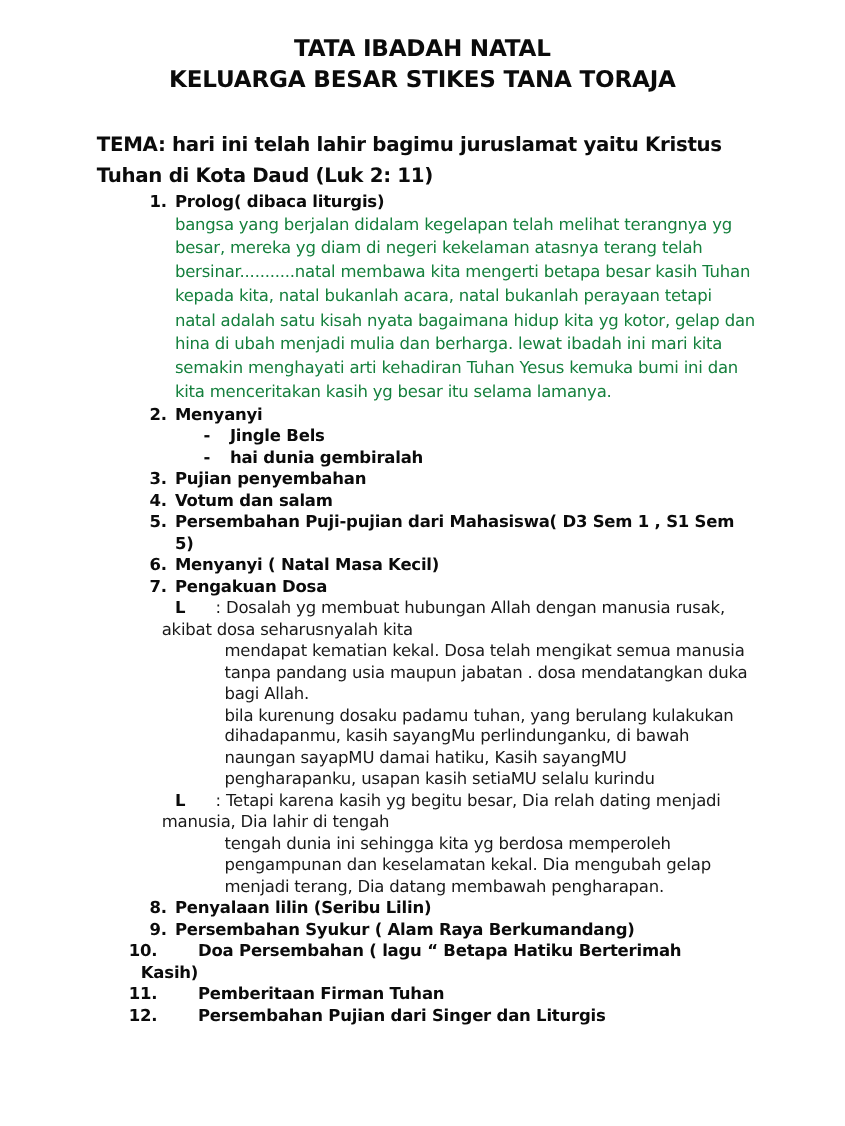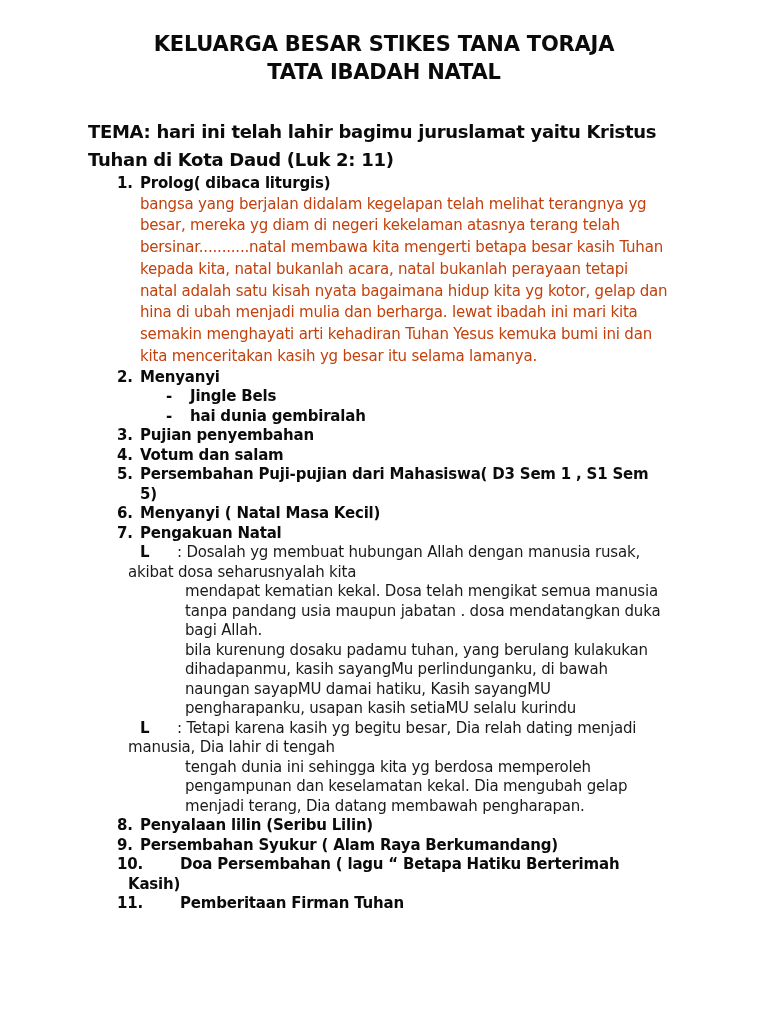--- a/index.html
+++ b/index.html
@@ -19,43 +19,43 @@
   .tema{
     margin:32px 90px 0 88px;font-weight:bold;font-size:18px;
     line-height:28px;letter-spacing:-0.3px;color:#0b0b0b;
   }
   .tema span{display:block;}
   
   .list{
     margin:0 0 0 117px;width:553px;font-size:15px;line-height:19.5px;
     letter-spacing:-0.2px;color:#1a1a1a;
   }
-  .li{padding-left:23px;text-indent:-23px;}
+  .li{padding-left:23px;text-indent:-23px;margin-left:19px;}
   .num{display:inline-block;width:23px;text-indent:0;}
   .b{font-weight:bold;color:#0b0b0b;}
   .p1{
     text-indent:0;margin:0;width:528px;font-weight:normal;
-    line-height:21.8px;color:#c2410c;
+    line-height:21.8px;color:#15803d;
   }
   .bullet{margin-left:26px;padding-left:24px;text-indent:-24px;}
   .dash{display:inline-block;width:24px;text-indent:0;}
   .dlg{margin-left:-12px;text-indent:12px;width:542px;}
   .spk{display:inline-block;width:37px;text-indent:0;}
   .cont{margin-left:45px;text-indent:0;width:487px;}
   .li10{padding-left:11px;text-indent:-11px;}
   .num10{display:inline-block;width:63px;text-indent:0;}
 </style>
 </head>
 <body>
 
 <div class="page">
 
   <h1 class="title">
+    <span>TATA IBADAH NATAL</span>
     <span>KELUARGA BESAR STIKES TANA TORAJA</span>
-    <span>TATA IBADAH NATAL</span>
   </h1>
 
   <p class="tema">
     <span>TEMA: hari ini telah lahir bagimu juruslamat yaitu Kristus</span>
     <span>Tuhan di Kota Daud (Luk 2: 11)</span>
   </p>
 
   <div class="list">
 
     <div class="li">
@@ -79,21 +79,21 @@
 
     <div class="li">
       <span class="num b">5.</span><span class="b">Persembahan Puji-pujian dari Mahasiswa( D3 Sem 1 , S1 Sem 5)</span>
     </div>
 
     <div class="li">
       <span class="num b">6.</span><span class="b">Menyanyi ( Natal Masa Kecil)</span>
     </div>
 
     <div class="li">
-      <span class="num b">7.</span><span class="b">Pengakuan Natal</span>
+      <span class="num b">7.</span><span class="b">Pengakuan Dosa</span>
 
       <div class="dlg">
         <span class="spk b">L</span><span>: Dosalah yg membuat hubungan Allah dengan manusia rusak, akibat dosa seharusnyalah kita</span>
       </div>
       <div class="cont">mendapat kematian kekal. Dosa telah mengikat semua manusia tanpa pandang usia maupun jabatan . dosa mendatangkan duka bagi Allah.</div>
 
       <div class="cont">bila kurenung dosaku padamu tuhan, yang berulang kulakukan dihadapanmu, kasih sayangMu perlindunganku, di bawah naungan sayapMU damai hatiku, Kasih sayangMU pengharapanku, usapan kasih setiaMU selalu kurindu</div>
 
       <div class="dlg">
         <span class="spk b">L</span><span>: Tetapi karena kasih yg begitu besar, Dia  relah dating menjadi manusia, Dia lahir di tengah</span>
@@ -110,15 +110,18 @@
     </div>
 
     <div class="li10">
       <span class="num10 b">10.</span><span class="b">Doa Persembahan ( lagu “ Betapa Hatiku Berterimah Kasih)</span>
     </div>
 
     <div class="li10">
       <span class="num10 b">11.</span><span class="b">Pemberitaan Firman Tuhan</span>
     </div>
 
+    <div class="li10">
+      <span class="num10 b">12.</span><span class="b">Persembahan Pujian dari Singer dan Liturgis</span>
+    </div>
 
   </div>
 </div>
 
 </body></html>

